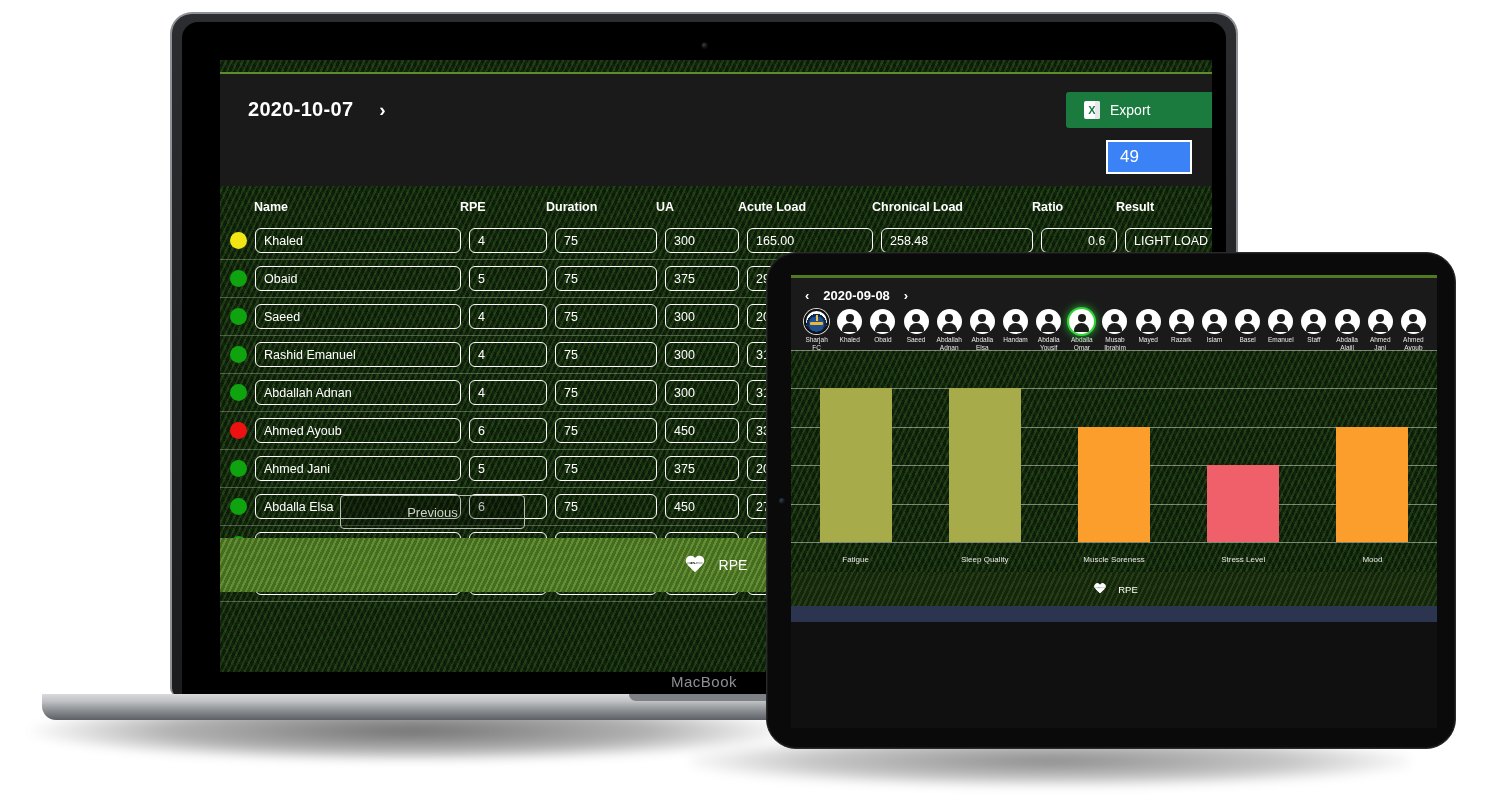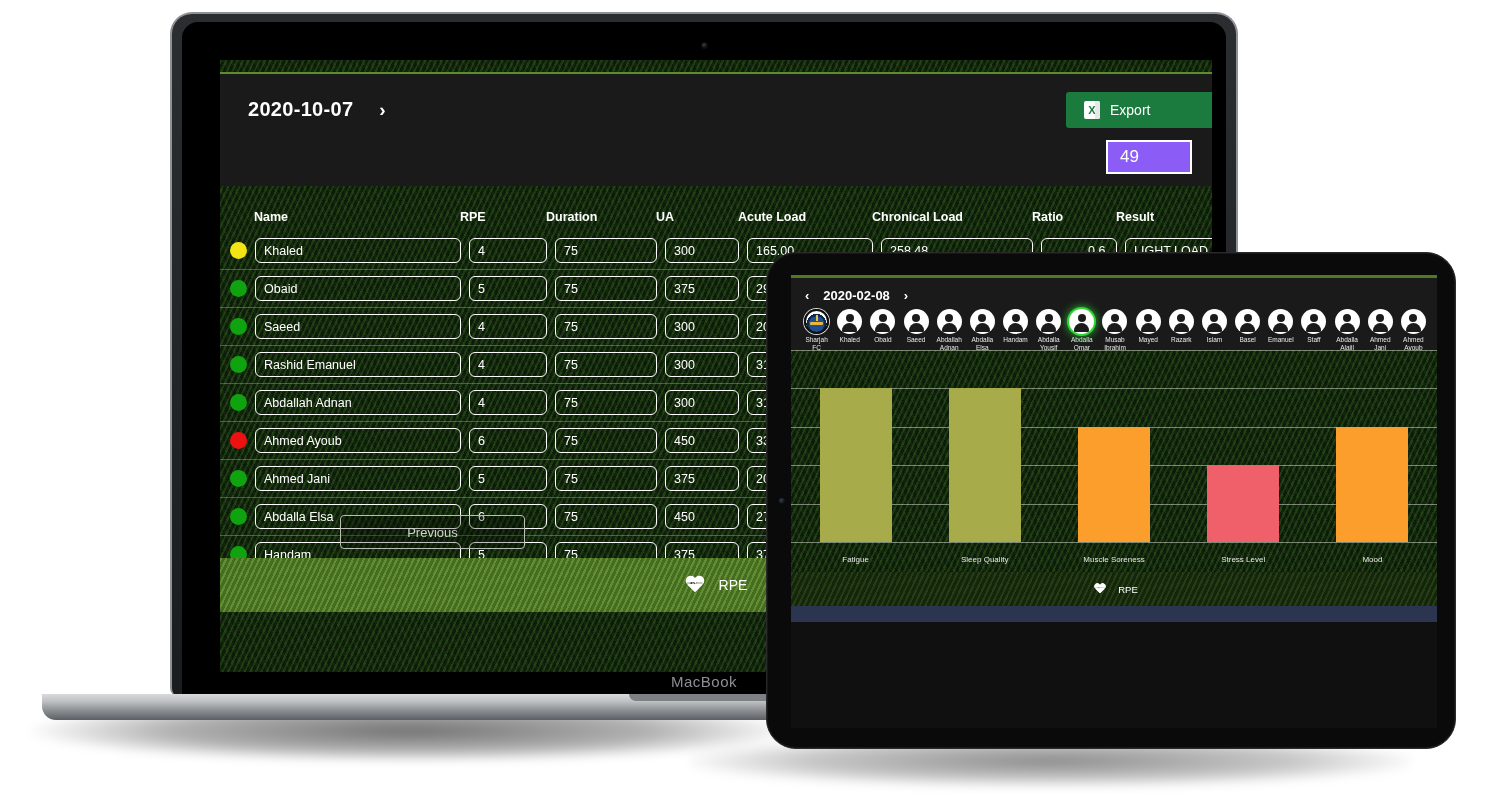--- a/index.html
+++ b/index.html
@@ -82,27 +82,27 @@
     background: #1b7a3e; border-radius: 3px; color: #fff; font-size: 14px;
     display: flex; align-items: center; gap: 10px; padding: 0 18px;
   }
   .xls-ico { width: 16px; height: 18px; background:#fff; border-radius:2px; position: relative;
     display:flex; align-items:center; justify-content:center; }
   .xls-ico span { color:#1b7a3e; font-size:11px; font-weight:700; line-height:1; }
   .xls-ico:after { content:""; position:absolute; right:0; top:0; width:5px; height:18px;
     background:#e6e8ea; border-radius:0 2px 2px 0; }
   .count-box {
     position: absolute; right: 20px; top: 66px; height: 34px; width: 86px;
-    border: 2px solid #fff; background: #8b5cf6; color: #fff;
+    border: 2px solid #fff; background: #3b82f6; color: #fff;
     display: flex; align-items: center; padding-left: 12px; font-size: 17px;
   }
 
   
   .table-wrap { position: relative; height: 406px; }
-  .thead { display: flex; padding: 4px 0 8px 34px; font-size: 12.5px; font-weight: 700; color: #fff; margin-top: 20px; }
+  .thead { display: flex; padding: 14px 0 8px 34px; font-size: 12.5px; font-weight: 700; color: #fff; }
   .th { flex: none; }
   .row { display: flex; align-items: center; height: 38px; padding-left: 8px;
          border-bottom: 1px solid rgba(190,200,185,.35); }
   .dot { width: 17px; height: 17px; border-radius: 50%; margin: 0 8px 0 2px; flex: none; }
   .cell {
     border: 1.6px solid #ffffff; border-radius: 6px; height: 25px;
     display: flex; align-items: center; padding-left: 8px;
     font-size: 12.5px; color: #fff; background: transparent; margin-right: 8px; flex: none;
     overflow: hidden; white-space: nowrap;
   }
@@ -388,21 +388,21 @@
     <div class="tablet-body">
       <div class="tab-cam"></div>
       <div class="tablet-screen">
         <div class="app" style="background:#101010">
 
           <div class="t-topline"></div>
 
           <div class="t-appbar">
             <div class="t-daterow">
               <span class="t-chev">‹</span>
-              <span class="t-date">2020-02-08</span>
+              <span class="t-date">2020-09-08</span>
               <span class="t-chev">›</span>
             </div>
             <div class="avatars" id="avatars">
                 <div class="av">
                   <div class="logo-circ"></div>
                   <div class="av-name">Sharjah<br>FC</div>
                 </div>
                 <div class="av">
                   <div class="av-circ">
                     <span class="person"></span>

